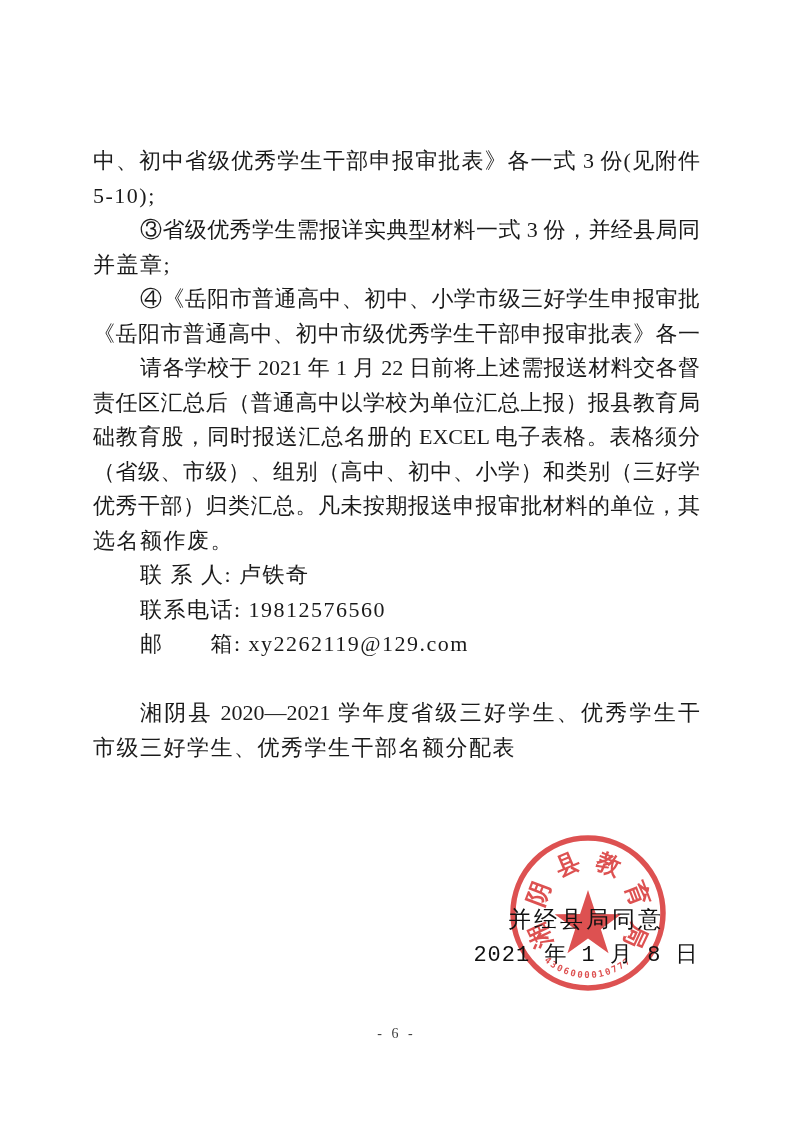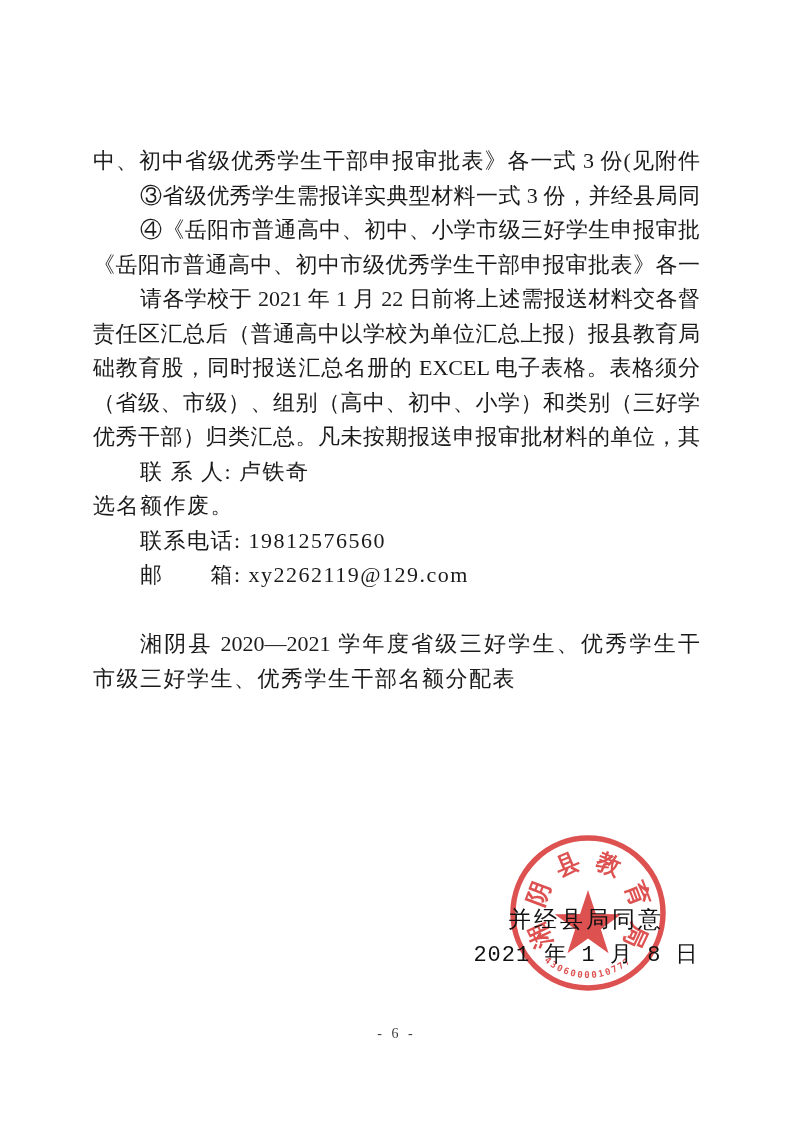--- a/index.html
+++ b/index.html
@@ -41,30 +41,32 @@
     text-align:center;font-size:14px;letter-spacing:3px;color:#3c3c3c;
   }
 </style>
 </head>
 <body>
 
 <div class="page">
 
   <div class="body-text">
     <div class="line jl">中、初中省级优秀学生干部申报审批表》各一式 3 份(见附件</div>
+    <div class="line pl">5-10);</div>
     <div class="line jl ind">③省级优秀学生需报详实典型材料一式 3 份，并经县局同意</div>
+    <div class="line pl">并盖章;</div>
     <div class="line jl ind">④《岳阳市普通高中、初中、小学市级三好学生申报审批表》</div>
     <div class="line jl">《岳阳市普通高中、初中市级优秀学生干部申报审批表》各一式</div>
     <div class="line jl ind">请各学校于 2021 年 1 月 22 日前将上述需报送材料交各督学</div>
     <div class="line jl">责任区汇总后（普通高中以学校为单位汇总上报）报县教育局基</div>
     <div class="line jl">础教育股，同时报送汇总名册的 EXCEL 电子表格。表格须分层次</div>
     <div class="line jl">（省级、市级）、组别（高中、初中、小学）和类别（三好学生、</div>
     <div class="line jl">优秀干部）归类汇总。凡未按期报送申报审批材料的单位，其评</div>
+    <div class="line pl">选名额作废。</div>
     <div class="line pl ind">联 系 人: 卢铁奇</div>
-    <div class="line pl">选名额作废。</div>
     <div class="line pl ind">联系电话: 19812576560</div>
     <div class="line pl ind">邮　　箱: xy2262119@129.com</div>
     <div class="line pl"></div>
     <div class="line jl ind">湘阴县 2020—2021 学年度省级三好学生、优秀学生干部、</div>
     <div class="line pl">市级三好学生、优秀学生干部名额分配表</div>
   </div>
 
   <svg class="seal-svg" viewBox="0 0 204 204" aria-hidden="true">
     <circle cx="102" cy="102" r="75" fill="none" stroke="#d93a3a" stroke-width="5.5"></circle>
     <polygon transform="translate(102,114)" points="0,-35 7.94,-10.92 33.29,-10.82 12.84,4.17 20.57,28.32 0,13.5 -20.57,28.32 -12.84,4.17 -33.29,-10.82 -7.94,-10.92" fill="#d93a3a"></polygon>

